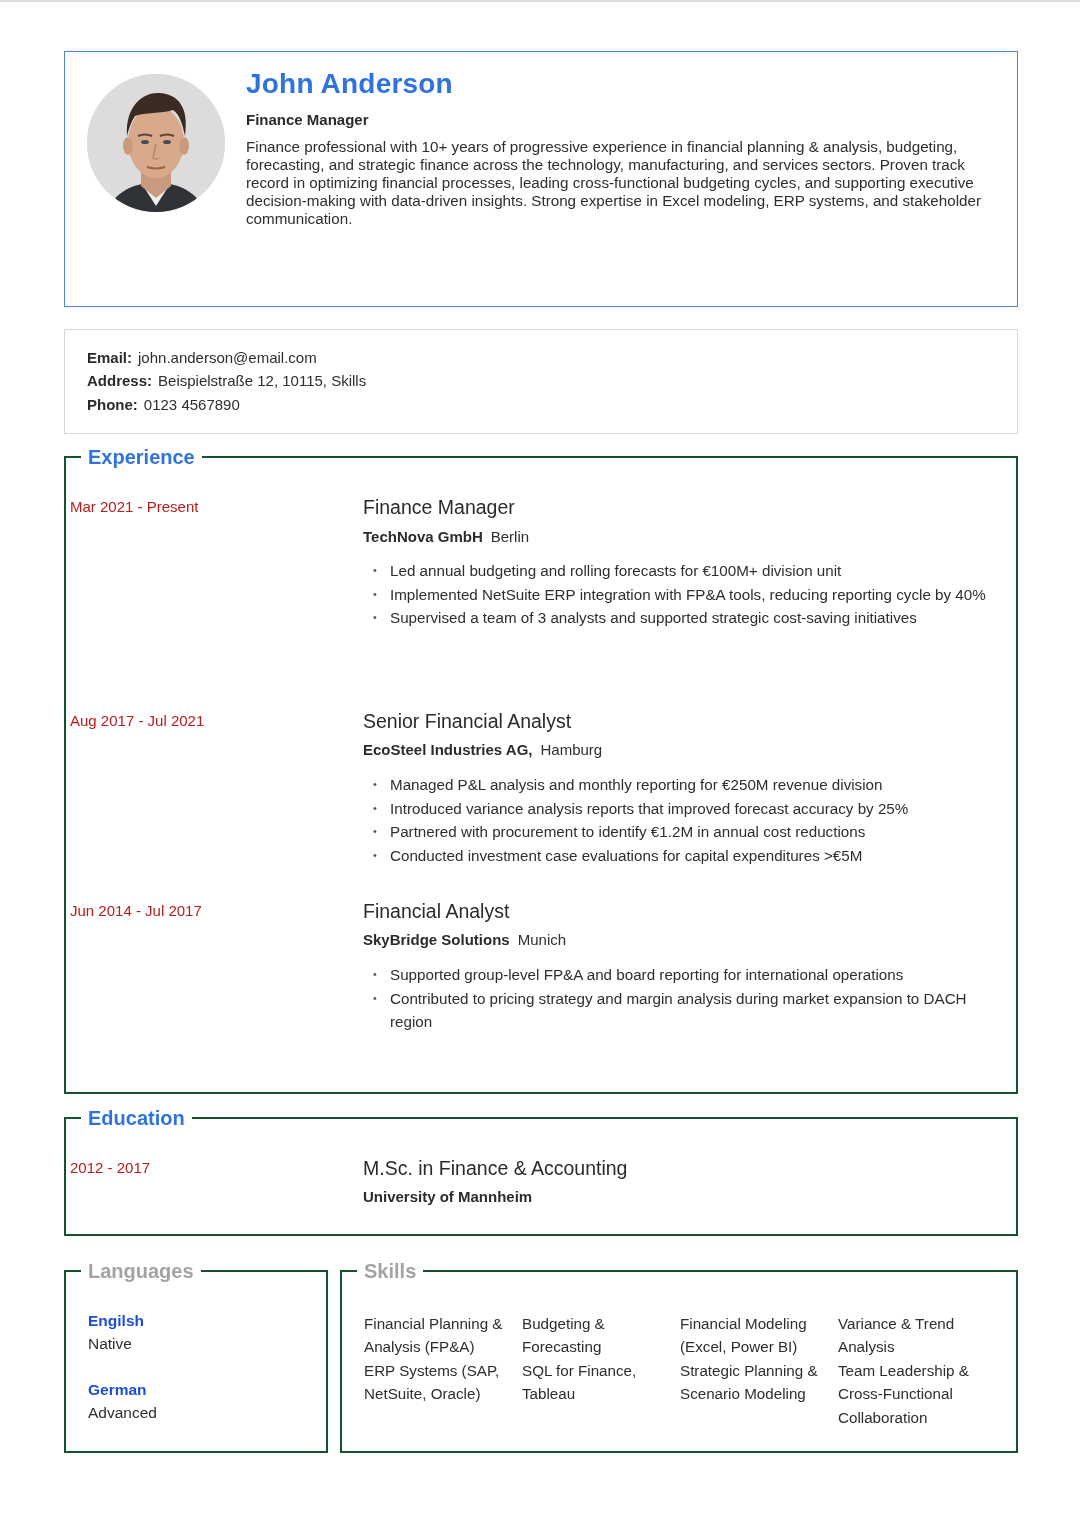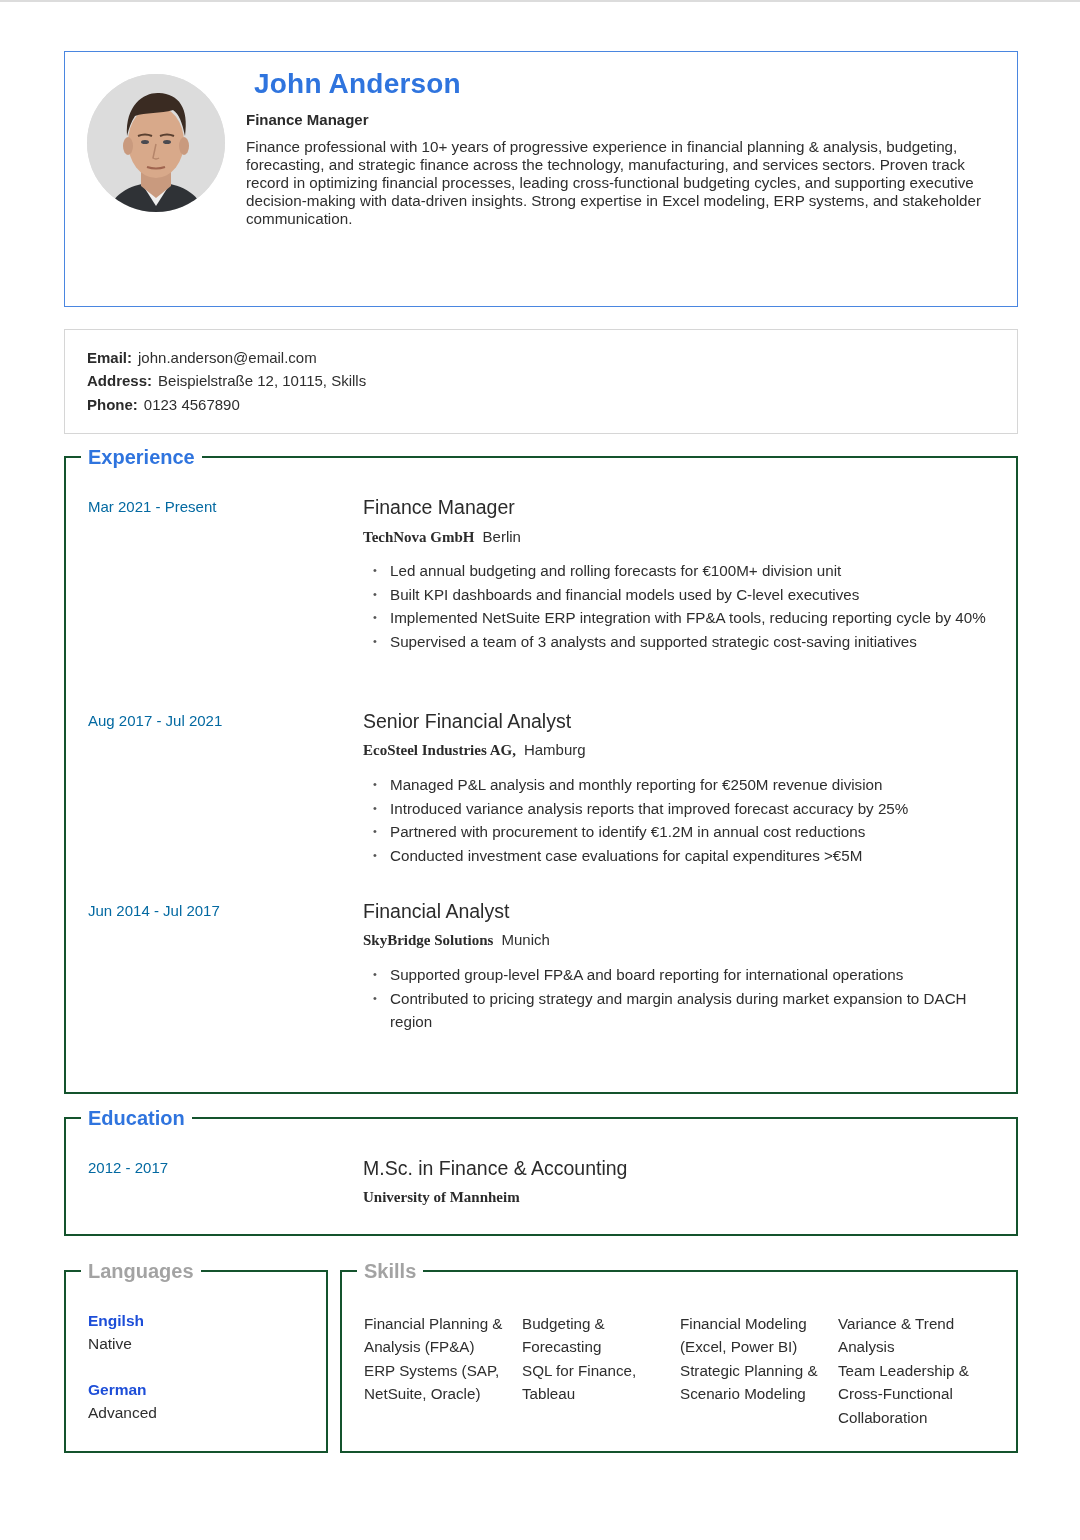--- a/index.html
+++ b/index.html
@@ -16,21 +16,21 @@
   
   .header-card {
     left: 64px; top: 49px; width: 954px; height: 256px;
     border: 1.5px solid #4a86e0;
   }
   .avatar {
     left: 22px; top: 22px; width: 138px; height: 138px;
     border-radius: 50%; overflow: hidden; background: #dedede;
   }
   .name {
-    left: 189px; top: 16px;
+    left: 181px; top: 16px;
     font-size: 28px; font-weight: 700; color: #2f74de; letter-spacing: 0.2px;
   }
   .role {
     left: 181px; top: 59px;
     font-size: 15px; font-weight: 700; color: #2b2b2b;
   }
   .summary {
     left: 181px; top: 86px; width: 760px;
     font-size: 15.2px; line-height: 18px; color: #2e2e2e;
   }
@@ -52,32 +52,32 @@
   }
   .legend {
     position: absolute; top: -13px; left: 15px;
     background: #fff; padding: 0 7px;
     font-size: 20px; font-weight: 700; line-height: 24px;
   }
   .legend.blue { color: #2f74de; }
   .legend.gray { color: #a3a3a3; }
 
   .date {
-    position: absolute; left: 22px;
-    font-size: 15px; color: #0369a1;
+    position: absolute; left: 4px;
+    font-size: 15px; color: #b91c1c;
   }
   .job-title {
     position: absolute; left: 297px;
     font-size: 19.5px; color: #2b2b2b;
   }
   .company-line {
     position: absolute; left: 297px;
     font-size: 15px; color: #2e2e2e;
   }
-  .company-line b { font-weight: 700; color: #2b2b2b; margin-right: 8px; font-family: Liberation Serif, serif; }
+  .company-line b { font-weight: 700; color: #2b2b2b; margin-right: 8px; }
   .bullets {
     position: absolute; left: 297px; width: 630px;
     list-style: none;
     font-size: 15.2px; line-height: 23.5px; color: #2e2e2e;
   }
   .bullets li { position: relative; padding-left: 27px; }
   .bullets li::before {
     content: "•"; position: absolute; left: 10px; top: 0;
     font-size: 11px; color: #555;
   }
@@ -145,21 +145,20 @@
   <div class="legend blue">Experience</div>
 
   <div>
     <div class="date" style="top:40px;">Mar 2021 - Present</div>
     <div class="job-title" style="top:38px;">Finance Manager</div>
     <div class="company-line" style="top:70px;">
       <b>TechNova GmbH</b><span>Berlin</span>
     </div>
     <ul class="bullets" style="top:101px;">
       <li>Led annual budgeting and rolling forecasts for €100M+ division unit</li>
-      <li>Built KPI dashboards and financial models used by C-level executives</li>
       <li>Implemented NetSuite ERP integration with FP&amp;A tools, reducing reporting cycle by 40%</li>
       <li>Supervised a team of 3 analysts and supported strategic cost-saving initiatives</li>
     </ul>
   </div>
 
   <div>
     <div class="date" style="top:254px;">Aug 2017 - Jul 2021</div>
     <div class="job-title" style="top:252px;">Senior Financial Analyst</div>
     <div class="company-line" style="top:283px;">
       <b>EcoSteel Industries AG,</b><span>Hamburg</span>

